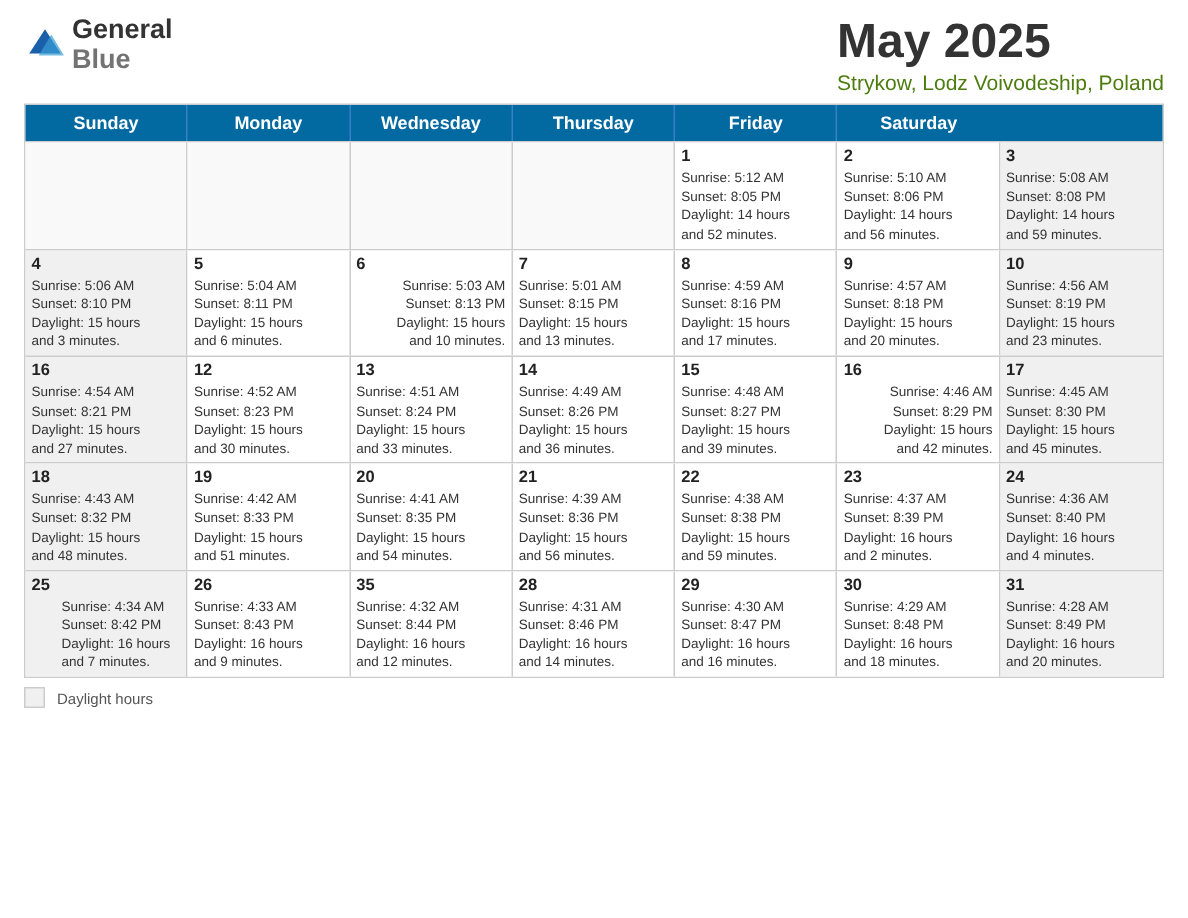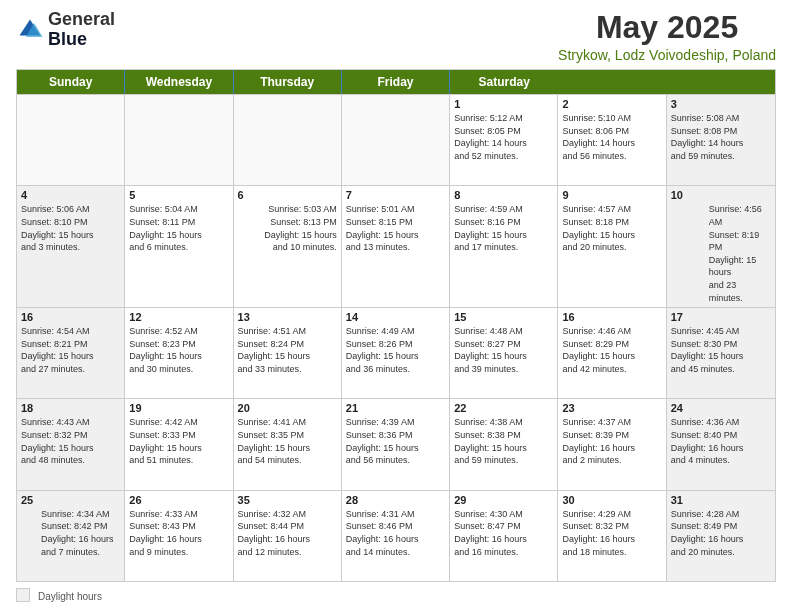--- a/index.html
+++ b/index.html
@@ -5,21 +5,21 @@
     * { margin: 0; padding: 0; box-sizing: border-box; }
     body {
       width: 792px;
       height: 612px;
       font-family: Arial, sans-serif;
       background: #fff;
       overflow: hidden;
     }
     .page {
       width: 792px;
-      height: 612px;
+      height: 431px;
       padding: 10px 16px 10px 16px;
       display: flex;
       flex-direction: column;
     }
     .header {
       display: flex;
       justify-content: space-between;
       align-items: flex-start;
       margin-bottom: 6px;
     }
@@ -27,27 +27,27 @@
       display: flex;
       align-items: center;
       gap: 4px;
     }
     .logo-text {
       font-size: 18px;
       font-weight: bold;
       line-height: 1.1;
     }
     .logo-general { color: #333; }
-    .logo-blue { color: #0f172a; }
+    .logo-blue { color: #737373; }
     .logo-icon {
       width: 28px;
       height: 28px;
     }
     .title-block {
-      text-align: center;
+      text-align: left;
     }
     .month-title {
       font-size: 32px;
       font-weight: bold;
       color: #333;
       line-height: 1.1;
     }
     .location {
       font-size: 14px;
       color: #4d7c0f;
@@ -55,21 +55,21 @@
     }
     .calendar {
       flex: 1;
       display: flex;
       flex-direction: column;
       border: 1px solid #ccc;
     }
     .cal-header-row {
       display: grid;
       grid-template-columns: repeat(7, 1fr);
-      background: #4d7c0f;
+      background: #0369a1;
     }
     .cal-header-cell {
       color: #fff;
       font-size: 12px;
       font-weight: bold;
       text-align: center;
       padding: 5px 2px;
       border-right: 1px solid #3a7fca;
     }
     .cal-header-cell:last-child { border-right: none; }
@@ -139,20 +139,21 @@
     </div>
     <div class="title-block">
       <div class="month-title">May 2025</div>
       <div class="location">Strykow, Lodz Voivodeship, Poland</div>
     </div>
   </div>
 
   <div class="calendar">
     <div class="cal-header-row">
     <div class="cal-header-cell">Sunday</div>
+        <div class="cal-header-cell">Monday</div>
         <div class="cal-header-cell">Wednesday</div>
         <div class="cal-header-cell">Thursday</div>
         <div class="cal-header-cell">Friday</div>
         <div class="cal-header-cell">Saturday</div>
       </div>
     <div class="cal-body">
     <div class="cal-week">
           <div class="cal-cell empty"></div>
           <div class="cal-cell empty"></div>
           <div class="cal-cell empty"></div>
@@ -217,21 +218,21 @@
           </div>
           <div class="cal-cell">
             <div class="day-number">9</div>
             <div class="cell-info" style="white-space: pre-line;">Sunrise: 4:57 AM
 Sunset: 8:18 PM
 Daylight: 15 hours
 and 20 minutes.</div>
           </div>
           <div class="cal-cell shaded">
             <div class="day-number">10</div>
-            <div class="cell-info" style="white-space: pre-line; margin-left: 38px;">Sunrise: 4:56 AM
+            <div class="cell-info" style="white-space: pre-line;">Sunrise: 4:56 AM
 Sunset: 8:19 PM
 Daylight: 15 hours
 and 23 minutes.</div>
           </div>
         </div>
         <div class="cal-week">
           <div class="cal-cell shaded">
             <div class="day-number">16</div>
             <div class="cell-info" style="white-space: pre-line;">Sunrise: 4:54 AM
 Sunset: 8:21 PM
@@ -261,21 +262,21 @@
           </div>
           <div class="cal-cell">
             <div class="day-number">15</div>
             <div class="cell-info" style="white-space: pre-line;">Sunrise: 4:48 AM
 Sunset: 8:27 PM
 Daylight: 15 hours
 and 39 minutes.</div>
           </div>
           <div class="cal-cell">
             <div class="day-number">16</div>
-            <div class="cell-info" style="white-space: pre-line;">Sunrise: 4:46 AM
+            <div class="cell-info" style="white-space: pre-line; text-align: right;">Sunrise: 4:46 AM
 Sunset: 8:29 PM
 Daylight: 15 hours
 and 42 minutes.</div>
           </div>
           <div class="cal-cell shaded">
             <div class="day-number">17</div>
             <div class="cell-info" style="white-space: pre-line;">Sunrise: 4:45 AM
 Sunset: 8:30 PM
 Daylight: 15 hours
 and 45 minutes.</div>
@@ -364,21 +365,21 @@
           <div class="cal-cell">
             <div class="day-number">29</div>
             <div class="cell-info" style="white-space: pre-line;">Sunrise: 4:30 AM
 Sunset: 8:47 PM
 Daylight: 16 hours
 and 16 minutes.</div>
           </div>
           <div class="cal-cell">
             <div class="day-number">30</div>
             <div class="cell-info" style="white-space: pre-line;">Sunrise: 4:29 AM
-Sunset: 8:32 PM
+Sunset: 8:48 PM
 Daylight: 16 hours
 and 18 minutes.</div>
           </div>
           <div class="cal-cell shaded">
             <div class="day-number">31</div>
             <div class="cell-info" style="white-space: pre-line;">Sunrise: 4:28 AM
 Sunset: 8:49 PM
 Daylight: 16 hours
 and 20 minutes.</div>
           </div>

